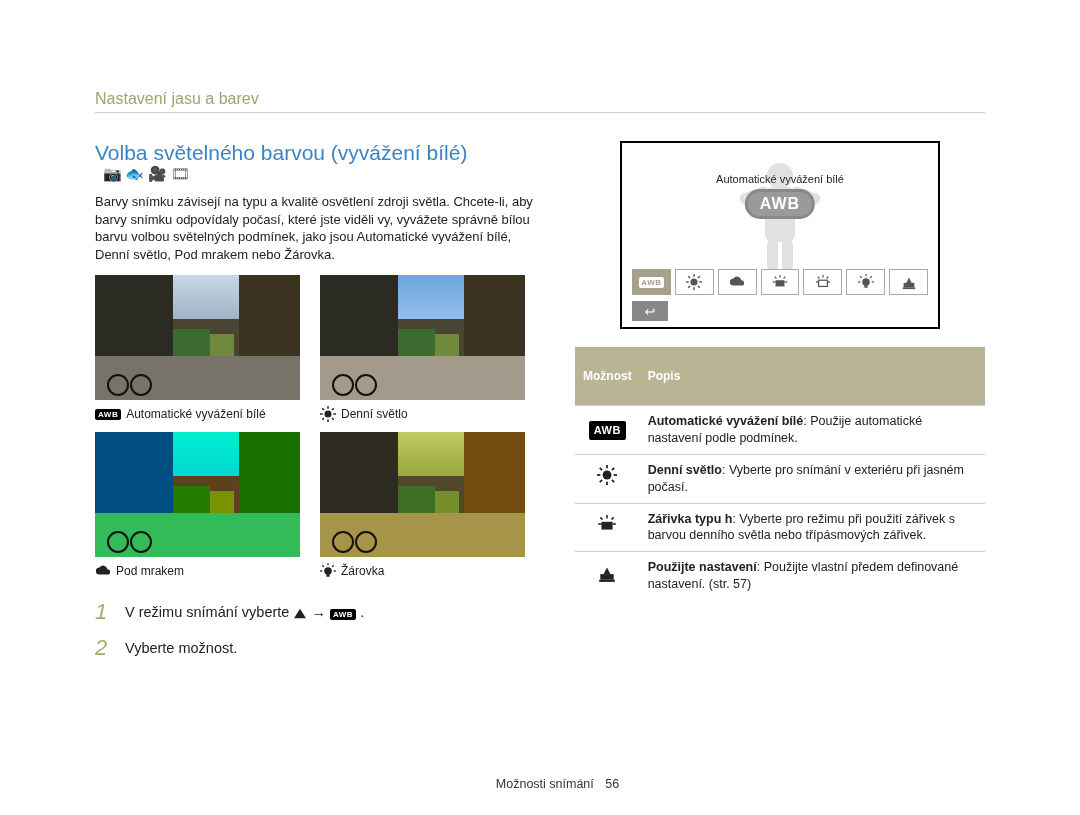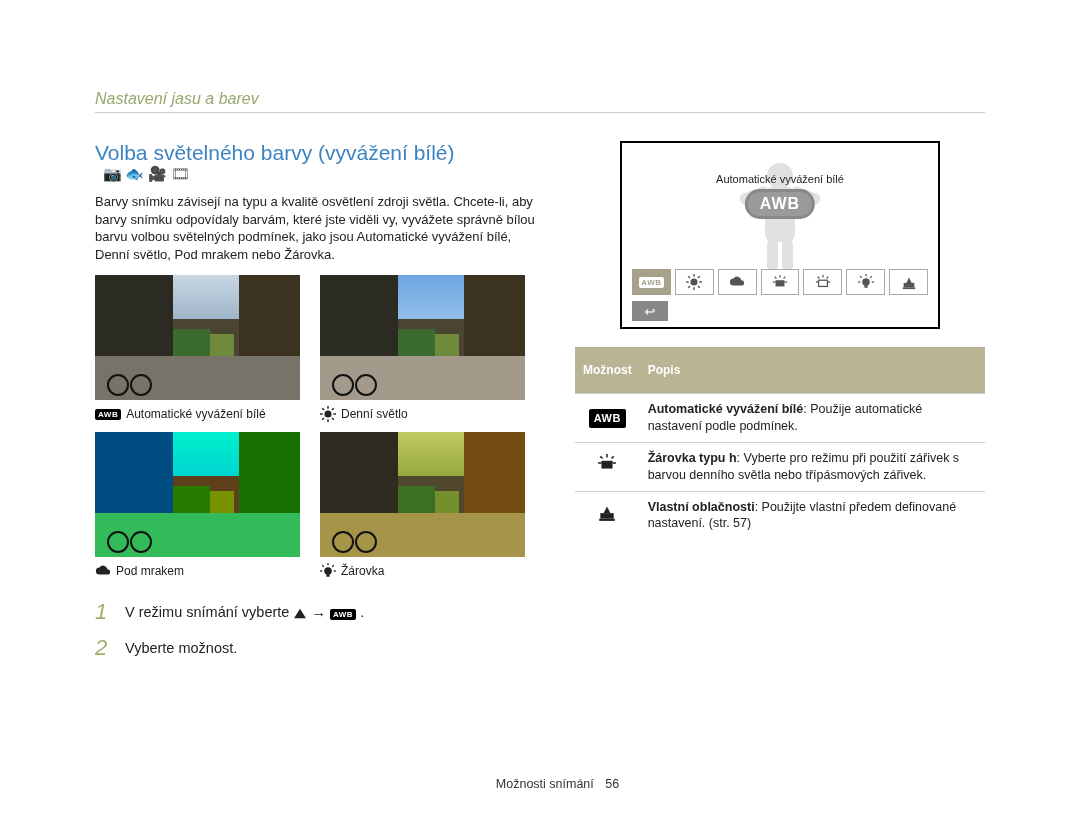--- a/index.html
+++ b/index.html
@@ -12,21 +12,20 @@
     height: 815px;
     position: relative;
   }
   .page {
     padding: 90px 95px 0 95px;
   }
   .breadcrumb {
     color: #98a86f;
     font-size: 16px;
     margin-bottom: 4px;
-    font-style: italic;
   }
   .hr {
     border: none;
     border-top: 1px solid #ccc;
     margin-bottom: 28px;
   }
   .cols {
     display: flex;
     gap: 36px;
   }
@@ -134,21 +133,21 @@
     background:#fff;
   }
   .wb-opt.sel { background:#a6a18a; color:#fff; border-color:#a6a18a; }
   .back-btn {
     position:absolute; bottom:6px; left:10px; width:36px; height:20px;
     background:#888; color:#fff; display:flex; align-items:center;
     justify-content:center; font-size:13px;
   }
 
   table.opts { width:100%; border-collapse: collapse; font-size:12.5px; }
-  table.opts th { background:#b9b493; color:#fff; font-weight:bold; text-align:left; padding:16px 8px; font-size:12px; }
+  table.opts th { background:#b9b493; color:#fff; font-weight:bold; text-align:left; padding:22px 8px; font-size:12px; }
   table.opts th:first-child { width:62px; }
   table.opts td { border-top:1px solid #ccc; padding:7px 8px; vertical-align:top; line-height:1.35; }
   table.opts td.iconcell { text-align:center; vertical-align:middle; font-size:17px; }
 
   .ic { display:inline-flex; align-items:center; justify-content:center; }
   .ic-awb {
     background:#000; color:#fff; font-size:8px; font-weight:bold;
     padding:1px 3px; border-radius:2px; letter-spacing:0.5px;
   }
   .ic-awb.big { font-size:11px; padding:2px 5px; }
@@ -223,28 +222,28 @@
   </defs>
 </svg>
 
 <div class="page">
   <div class="breadcrumb">Nastavení jasu a barev</div>
   <hr class="hr">
 
   <div class="cols">
 
     <div class="left">
-      <h2 class="section-title">Volba světelného barvy (vyvážení bílé)</h2>
+      <h2 class="section-title">Volba světelného barvou (vyvážení bílé)</h2>
       <span class="mode-icons">
         <span>📷</span>
         <span>🐟</span>
         <span>🎥</span>
         <span>🎞</span>
       </span>
-      <p class="intro">Barvy snímku závisejí na typu a kvalitě osvětlení zdroji světla. Chcete-li, aby barvy snímku odpovídaly barvám, které jste viděli vy, vyvážete správně bílou barvu volbou světelných podmínek, jako jsou Automatické vyvážení bílé, Denní světlo, Pod mrakem nebo Žárovka.</p>
+      <p class="intro">Barvy snímku závisejí na typu a kvalitě osvětlení zdroji světla. Chcete-li, aby barvy snímku odpovídaly počasí, které jste viděli vy, vyvážete správně bílou barvu volbou světelných podmínek, jako jsou Automatické vyvážení bílé, Denní světlo, Pod mrakem nebo Žárovka.</p>
 
       <div class="thumb-grid">
         <div class="thumb-row">
           <div class="thumb awb">
               <div class="sky"></div>
               <div class="bldgL"></div>
               <div class="bldgR"></div>
               <div class="awn1"></div>
               <div class="awn2"></div>
               <div class="ground"></div>
@@ -387,29 +386,35 @@
             <th>Popis</th>
           </tr>
         </thead>
         <tbody>
           <tr>
             <td class="iconcell"><span class="ic ic-awb big">AWB</span></td>
             <td><b>Automatické vyvážení bílé</b><span>: Použije automatické nastavení podle podmínek.</span></td>
           </tr>
           <tr>
             <td class="iconcell"><svg width="20" height="20" viewBox="0 0 18 18">
+                  <use href="#sun-g"></use>
+                </svg></td>
+            <td><b>Denní světlo</b><span>: Vyberte pro snímání v exteriéru při jasném počasí.</span></td>
+          </tr>
+          <tr>
+            <td class="iconcell"><svg width="20" height="20" viewBox="0 0 18 18">
                   <use href="#flh-g"></use>
                 </svg></td>
-            <td><b>Žárovka typu h</b><span>: Vyberte pro režimu při použití zářivek s barvou denního světla nebo třípásmových zářivek.</span></td>
+            <td><b>Zářivka typu h</b><span>: Vyberte pro režimu při použití zářivek s barvou denního světla nebo třípásmových zářivek.</span></td>
           </tr>
           <tr>
             <td class="iconcell"><svg width="20" height="20" viewBox="0 0 18 18">
                   <use href="#cust-g"></use>
                 </svg></td>
-            <td><b>Vlastní oblačnosti</b><span>: Použijte vlastní předem definované nastavení. (str. 57)</span></td>
+            <td><b>Použijte nastavení</b><span>: Použijte vlastní předem definované nastavení. (str. 57)</span></td>
           </tr>
         </tbody>
       </table>
     </div>
   </div>
 </div>
 
 <div class="footer">
   <span>Možnosti snímání</span>
   <span class="pg">56</span>

